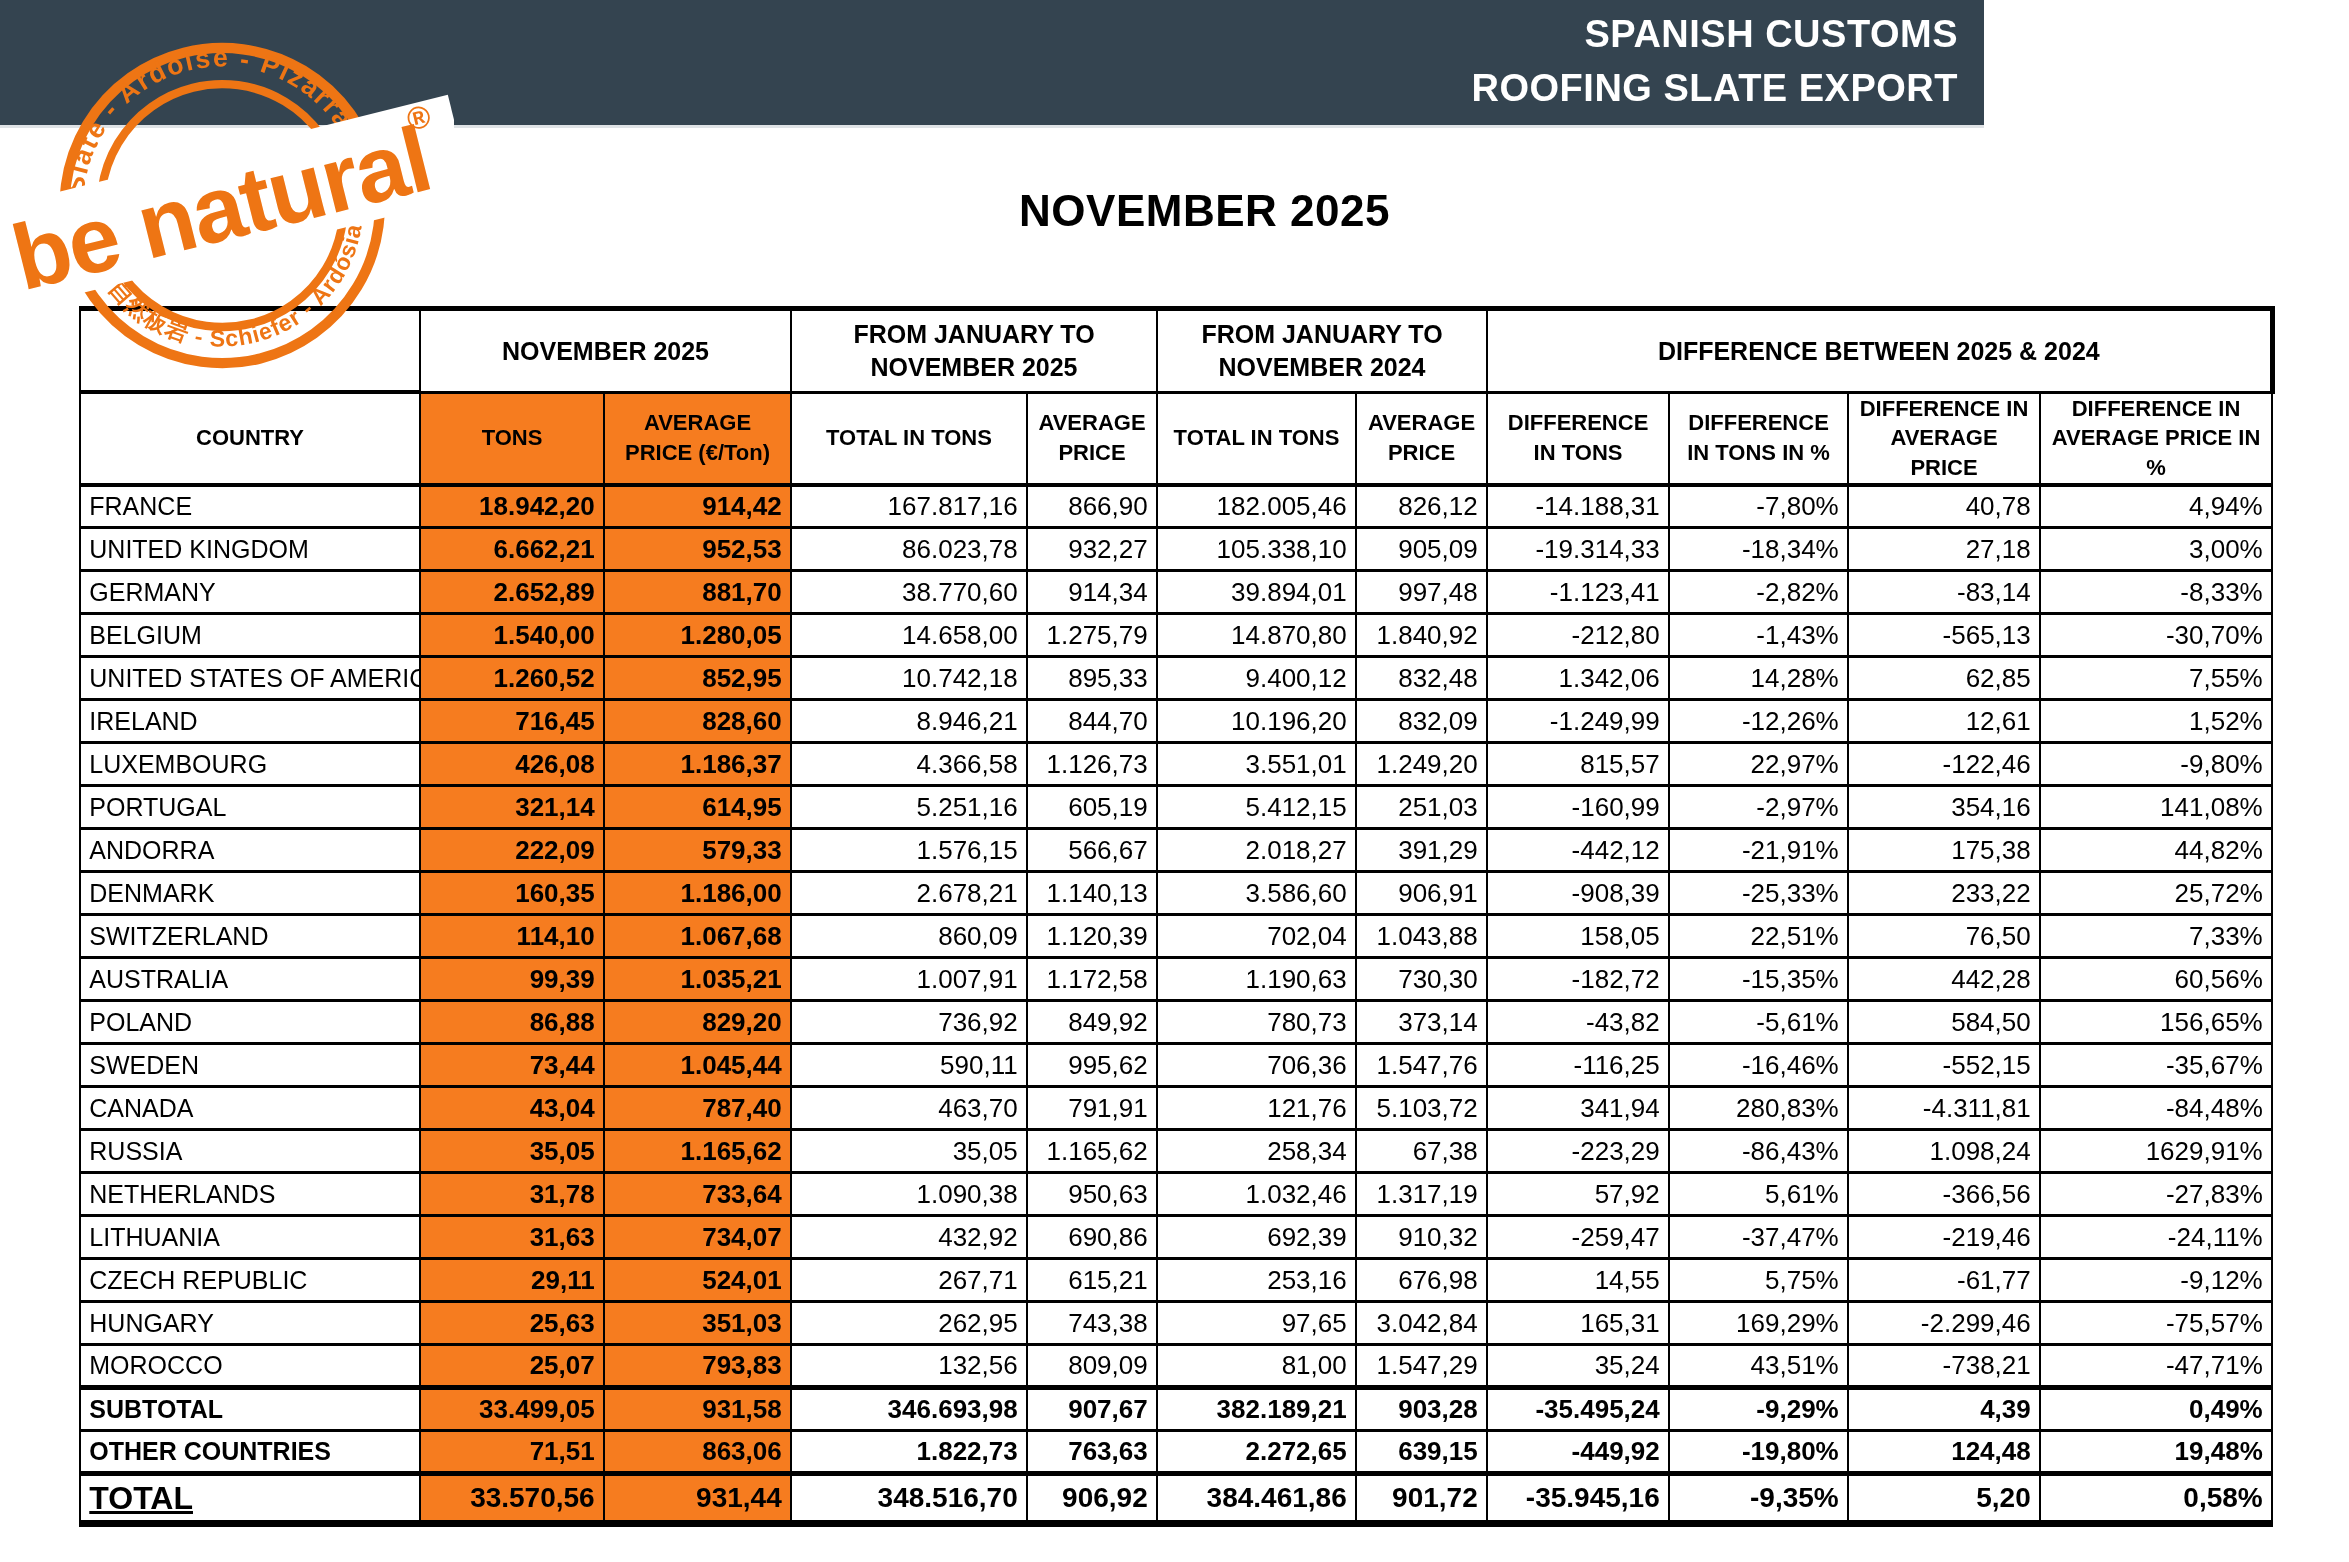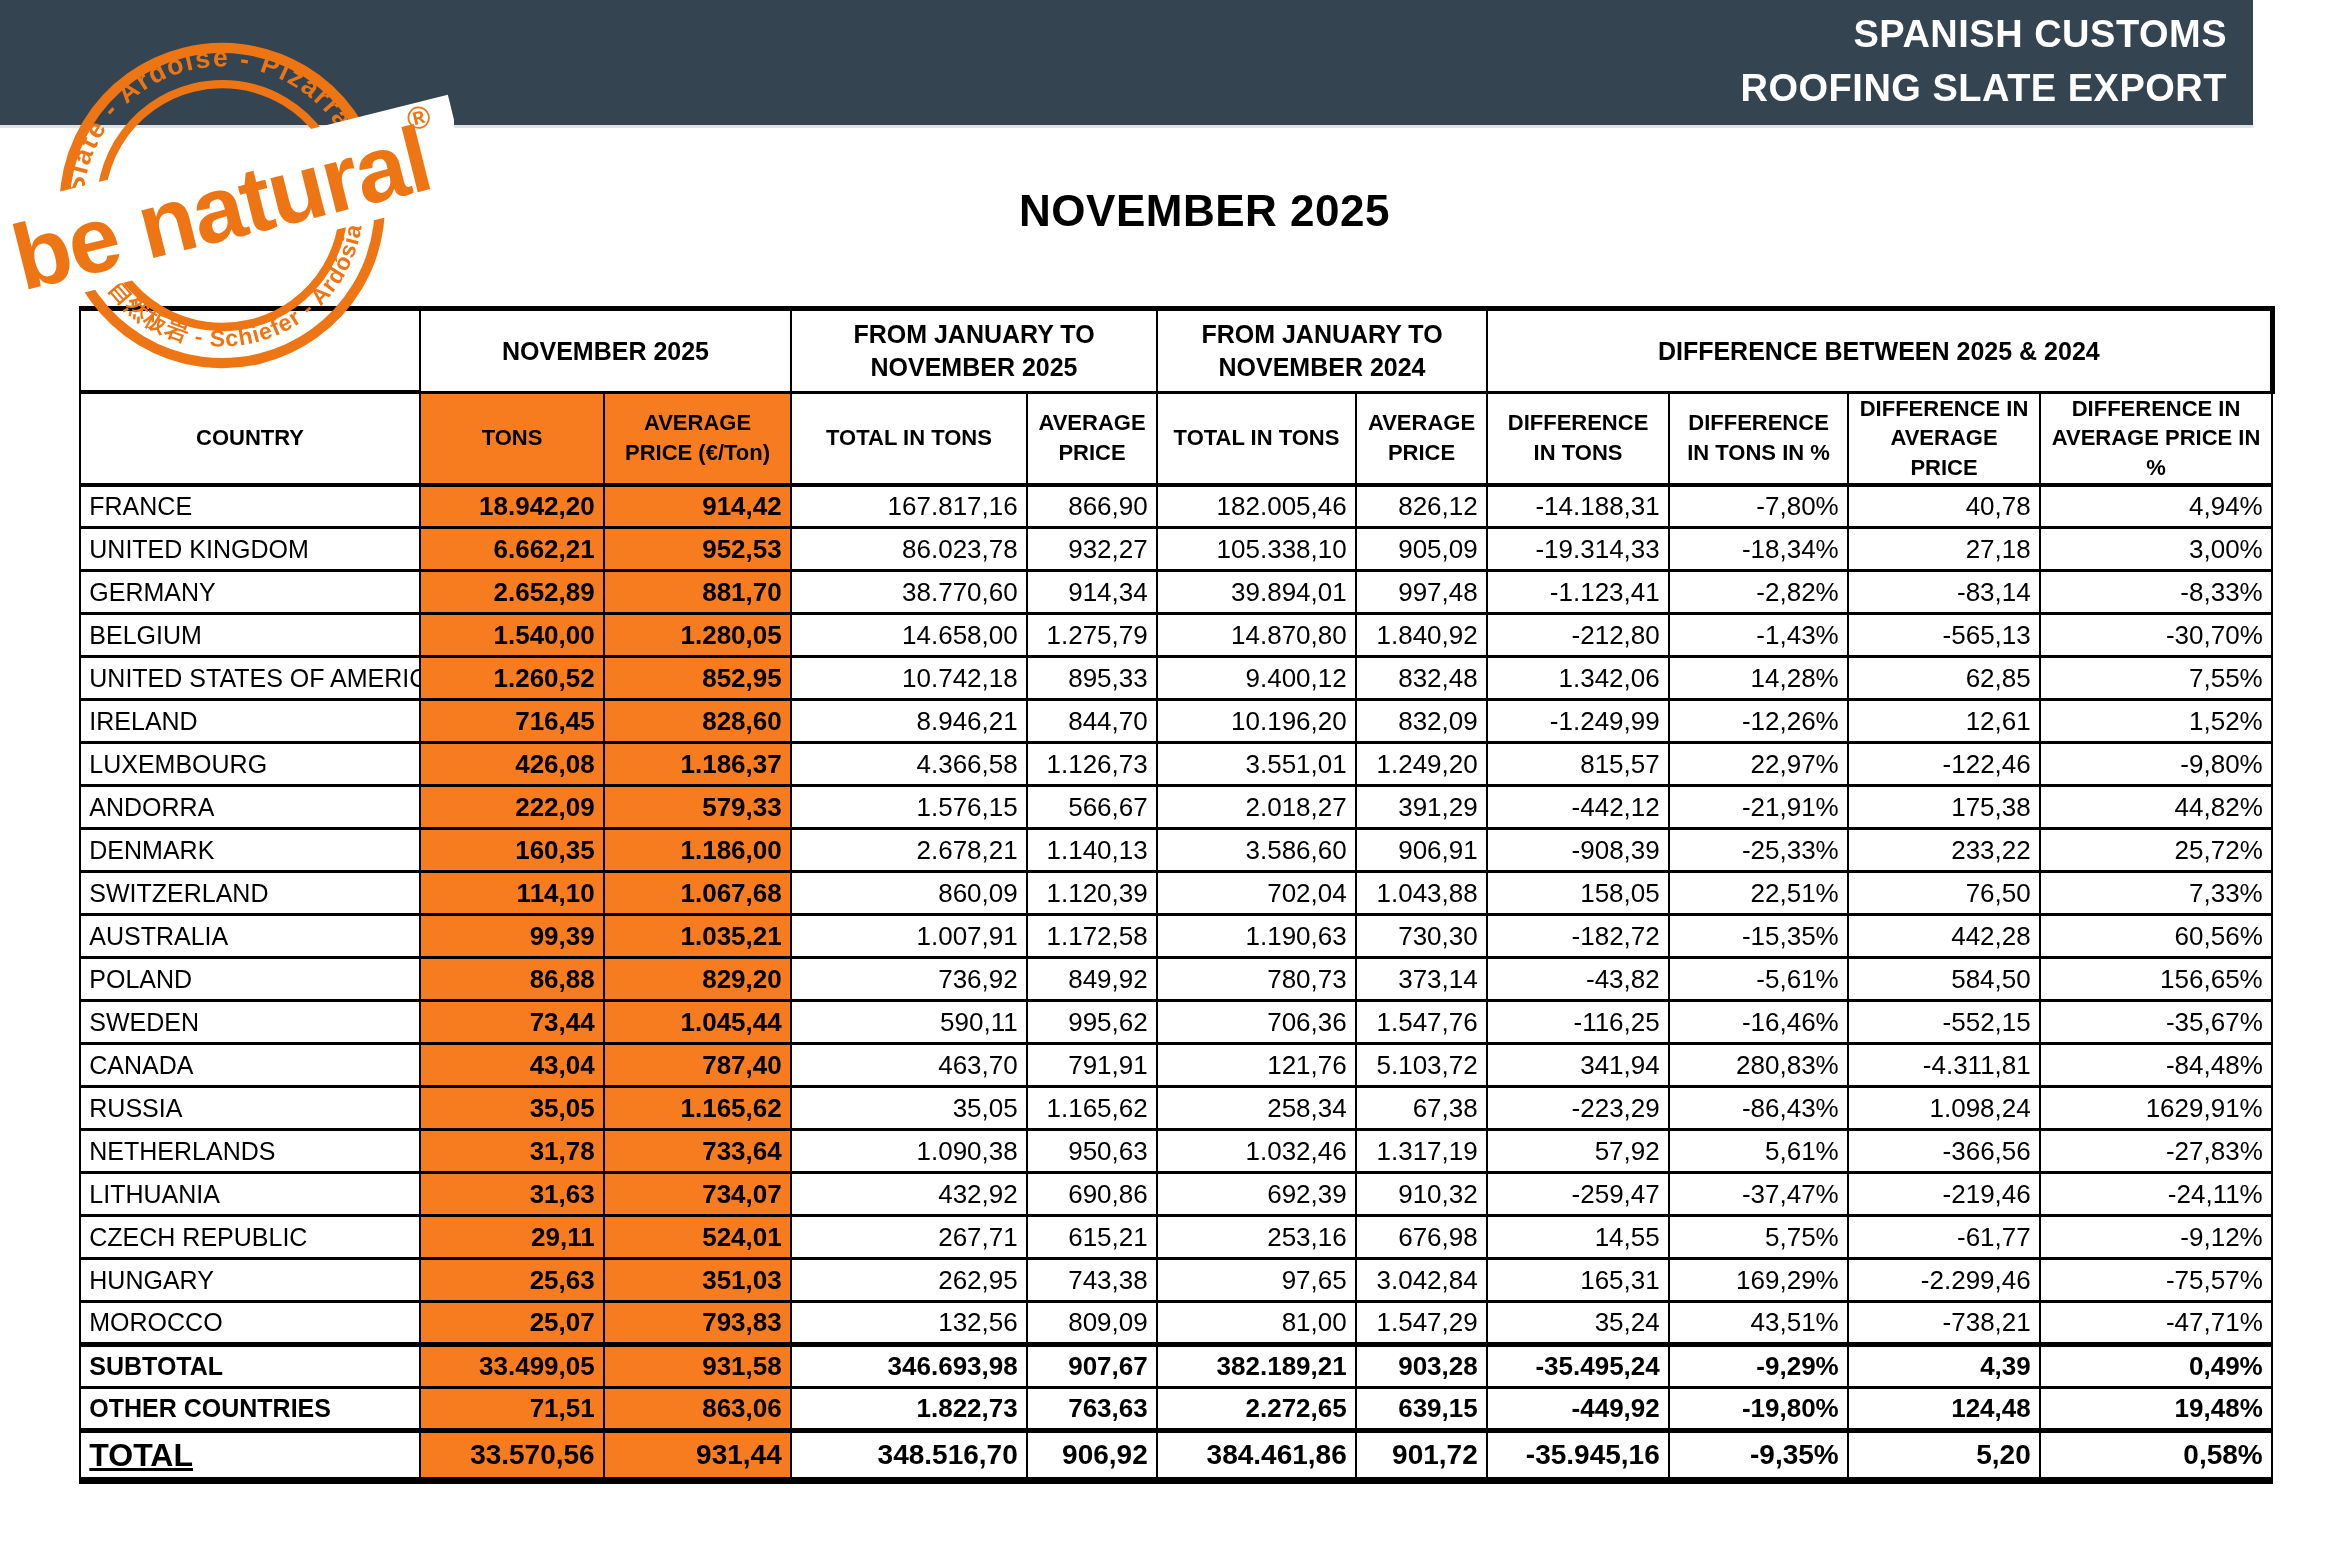--- a/index.html
+++ b/index.html
@@ -2,21 +2,21 @@
 <html style="font-size:15px"><head>
 <meta charset="utf-8">
 <style>
   html,body{margin:0;padding:0;}
   body{
     width:2350px;height:1563px;position:relative;background:#ffffff;
     font-family:"Liberation Sans", sans-serif;overflow:hidden;
   }
   
   .topbar{
-    position:absolute;left:0;top:0;width:2253px;height:125px;
+    position:absolute;left:0;top:0;width:1984px;height:125px;
     background:#344450;border-bottom:3.7px solid #dfe3e6;
   }
   .topbar-text{
     position:absolute;top:7.4px;right:26px;text-align:right;
     color:#ffffff;font-weight:bold;font-size:38px;line-height:54px;letter-spacing:0.5px;
   }
   
   .page-title{
     position:absolute;top:186px;left:61px;width:2287px;text-align:center;
     font-size:44px;font-weight:bold;color:#000;letter-spacing:0.5px;
@@ -206,20 +206,33 @@
         <td class="col3 num">4.366,58</td>
         <td class="col4 num">1.126,73</td>
         <td class="col5 num">3.551,01</td>
         <td class="col6 num">1.249,20</td>
         <td class="col7 num">815,57</td>
         <td class="col8 num">22,97%</td>
         <td class="col9 num">-122,46</td>
         <td class="col10 num">-9,80%</td>
       </tr>
       <tr class="row-country">
+        <td class="col0 country">PORTUGAL</td>
+        <td class="col1 num orange">321,14</td>
+        <td class="col2 num orange">614,95</td>
+        <td class="col3 num">5.251,16</td>
+        <td class="col4 num">605,19</td>
+        <td class="col5 num">5.412,15</td>
+        <td class="col6 num">251,03</td>
+        <td class="col7 num">-160,99</td>
+        <td class="col8 num">-2,97%</td>
+        <td class="col9 num">354,16</td>
+        <td class="col10 num">141,08%</td>
+      </tr>
+      <tr class="row-country">
         <td class="col0 country">ANDORRA</td>
         <td class="col1 num orange">222,09</td>
         <td class="col2 num orange">579,33</td>
         <td class="col3 num">1.576,15</td>
         <td class="col4 num">566,67</td>
         <td class="col5 num">2.018,27</td>
         <td class="col6 num">391,29</td>
         <td class="col7 num">-442,12</td>
         <td class="col8 num">-21,91%</td>
         <td class="col9 num">175,38</td>

